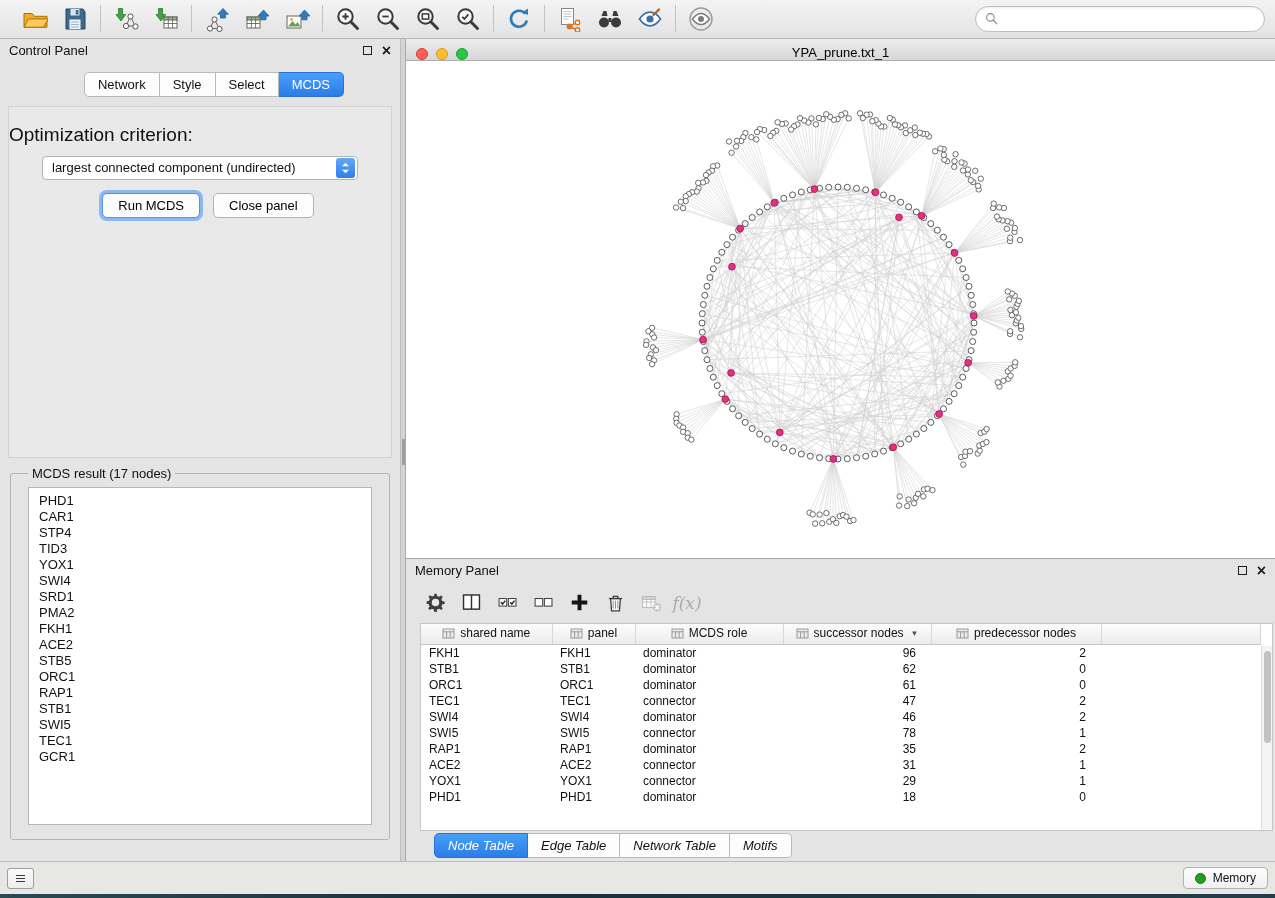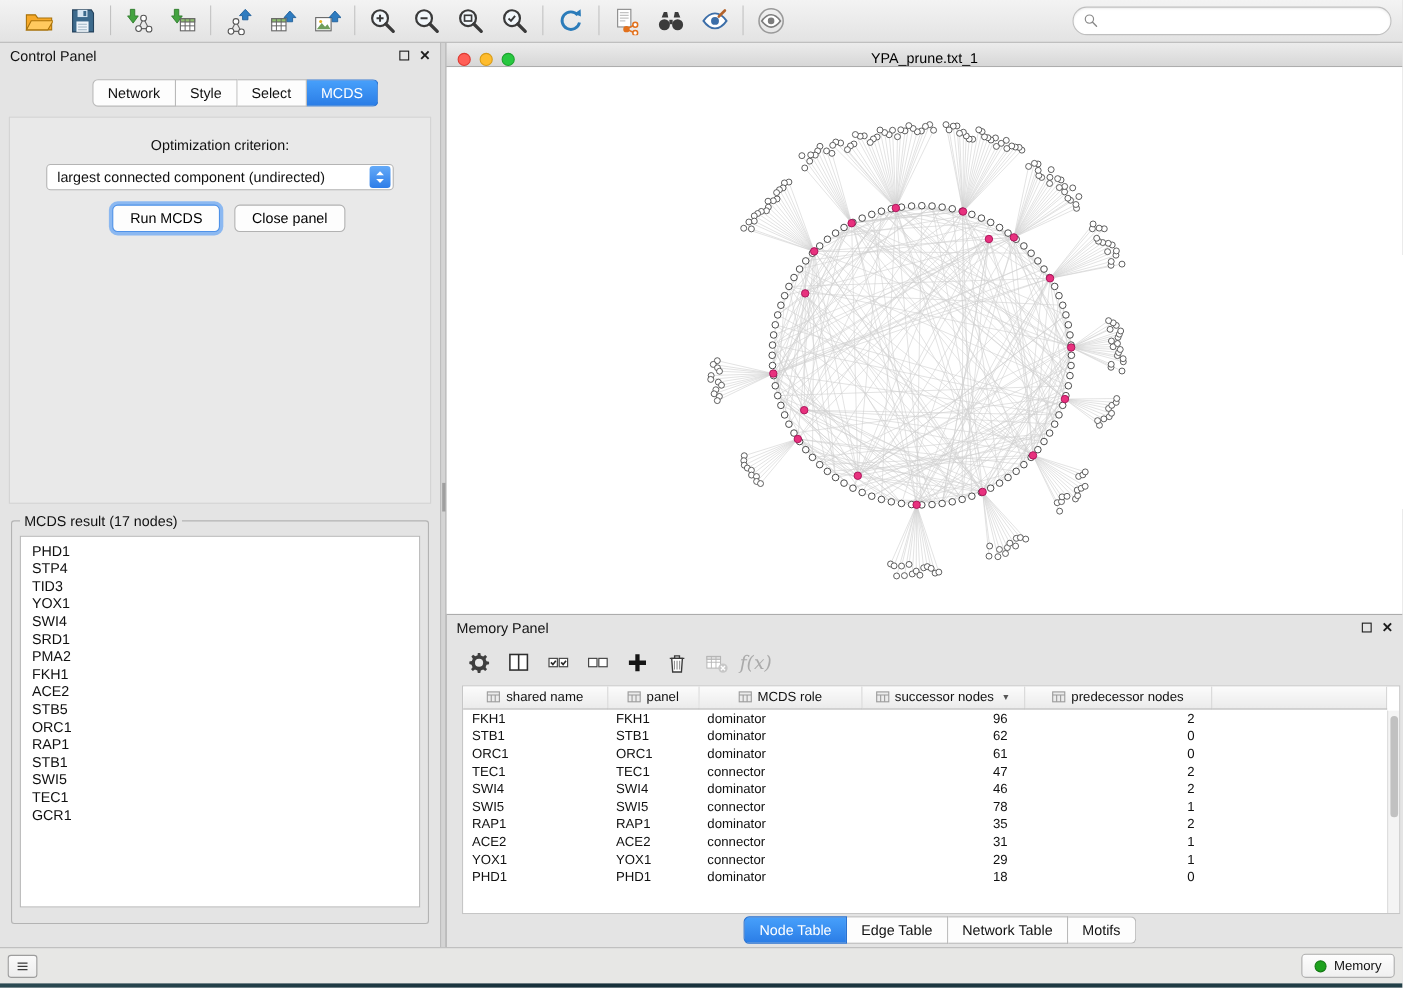--- a/index.html
+++ b/index.html
@@ -33,30 +33,30 @@
 
   
   .tabs-row{display:flex;justify-content:center;padding:9px 0 5px;}
   .seg{display:flex;}
   .seg-tab{padding:4px 13px;font-size:13px;background:#fdfdfd;border:1px solid #b9b9b9;border-left:none;cursor:pointer;white-space:nowrap;}
   .seg-tab:first-child{border-left:1px solid #b9b9b9;border-radius:5px 0 0 5px;margin-left:28px;}
   .seg-tab:last-child{border-radius:0 5px 5px 0;}
   .seg-tab.active{background:linear-gradient(#47a0fb,#2b7de6);border-color:#2a72d0;color:#fff;}
 
   .tab-pane{margin:4px 8px 0;border:1px solid #d2d2d2;background:#e9e9e9;height:352px;}
-  .opt-label{text-align:center;margin-top:17px;font-size:13px;}
+  .opt-label{text-align:left;margin-top:17px;font-size:19px;}
   .combo{margin:10px auto 0;width:316px;height:24px;background:#fff;border:1px solid #b4b4b4;border-radius:4px;display:flex;align-items:center;cursor:pointer;}
   .combo-text{flex:1;padding:0 9px;font-size:13px;white-space:nowrap;overflow:hidden;}
   .combo-step{width:19px;height:20px;background:linear-gradient(#64aaf8,#2e7de8);border-radius:3px;margin-right:2px;display:flex;align-items:center;justify-content:center;}
   .combo-step svg{width:11px;height:14px;}
   .btn-row{display:flex;justify-content:center;gap:13px;margin-top:13px;}
   .push-btn{background:#fdfdfd;border:1px solid #b2b2b2;border-radius:5px;padding:4px 15px;font-size:13px;cursor:pointer;font-family:"Liberation Sans",sans-serif;}
   .push-btn.focused{box-shadow:0 0 0 3px rgba(77,151,247,.6);border-color:#4f92e8;margin-left:16px;}
 
-  fieldset.mcds{margin:8px 10px 0;border:1px solid #b3b3b3;border-radius:3px;padding:6px 7px 8px;height:374px;background:#e4e4e4;}
+  fieldset.mcds{margin:8px 10px 0;border:1px solid #b3b3b3;border-radius:3px;padding:6px 17px 8px;height:374px;background:#e4e4e4;}
   fieldset.mcds legend{font-size:13px;padding:0 4px;}
   .mcds-list{background:#fff;border:1px solid #b7b7b7;height:338px;overflow:hidden;padding:5px 0;}
   .mcds-item{padding:0 10px;font-size:13px;line-height:16px;cursor:default;}
 
   
   .net-titlebar{height:22px;background:linear-gradient(#ececec,#d7d7d7);border-bottom:1px solid #adadad;position:relative;display:flex;align-items:flex-end;}
   .traffic{display:flex;gap:8px;padding-left:10px;z-index:2;}
   .light{width:12px;height:12px;border-radius:50%;display:inline-block;cursor:pointer;}
   .light.red{background:#ff5f57;border:1px solid #dd3b33;}
   .light.yellow{background:#febc2e;border:1px solid #d89c17;}
@@ -78,21 +78,21 @@
   .node-table th:nth-child(3){width:148px;}
   .node-table th:nth-child(4){width:148px;}
   .node-table th:nth-child(5){width:170px;margin-left:28px;}
   .hwrap{display:inline-flex;align-items:center;gap:5px;}
   .hicon{width:13px;height:11px;}
   .hsort{font-size:8px;color:#555;margin-left:2px;}
   .node-table td{height:16px;padding:0 8px;white-space:nowrap;overflow:hidden;}
   .node-table td.c3,.node-table td.c4{text-align:right;padding-right:15px;}
   .vscroll{position:absolute;top:22px;right:0;bottom:0;width:11px;background:#f4f4f4;border-left:1px solid #dcdcdc;}
   .vthumb{position:absolute;top:5px;left:2px;width:7px;height:92px;background:#c1c1c1;border-radius:4px;}
-  .table-tabs{height:30px;display:flex;justify-content:center;align-items:center;}
+  .table-tabs{height:30px;display:flex;justify-content:flex-start;align-items:center;font-style:italic;}
 
   
   .statusbar{height:36px;background:#e7e7e5;border-top:1px solid #bcbcbc;display:flex;align-items:center;padding:0 7px;justify-content:space-between;}
   .menu-btn{width:27px;height:21px;border:1px solid #9d9d9d;border-radius:3px;background:linear-gradient(#fafafa,#ededed);display:flex;align-items:center;justify-content:center;cursor:pointer;}
   .menu-btn svg{width:15px;height:13px;}
   .memory-btn{margin-left:auto;display:flex;align-items:center;gap:7px;border:1px solid #b0b0b0;background:linear-gradient(#fdfdfd,#f0f0f0);border-radius:4px;padding:3px 11px;font-size:12px;cursor:pointer;}
   .mem-dot{width:11px;height:11px;border-radius:50%;background:#1da11d;border:1px solid #157a15;display:inline-block;}
   .desktop-strip{height:4px;background:linear-gradient(90deg,#2b4a52,#17303a 40%,#223f47);}
 </style>
 </head>
@@ -294,20 +294,21 @@
         </div>
         <div class="btn-row">
           <button class="push-btn focused">Run MCDS</button>
           <button class="push-btn">Close panel</button>
         </div>
       </div>
       <fieldset class="mcds">
         <legend>MCDS result (17 nodes)</legend>
         <div class="mcds-list" id="mcds-list">
             <div class="mcds-item">PHD1</div>
+            <div class="mcds-item">CAR1</div>
             <div class="mcds-item">STP4</div>
             <div class="mcds-item">TID3</div>
             <div class="mcds-item">YOX1</div>
             <div class="mcds-item">SWI4</div>
             <div class="mcds-item">SRD1</div>
             <div class="mcds-item">PMA2</div>
             <div class="mcds-item">FKH1</div>
             <div class="mcds-item">ACE2</div>
             <div class="mcds-item">STB5</div>
             <div class="mcds-item">ORC1</div>

